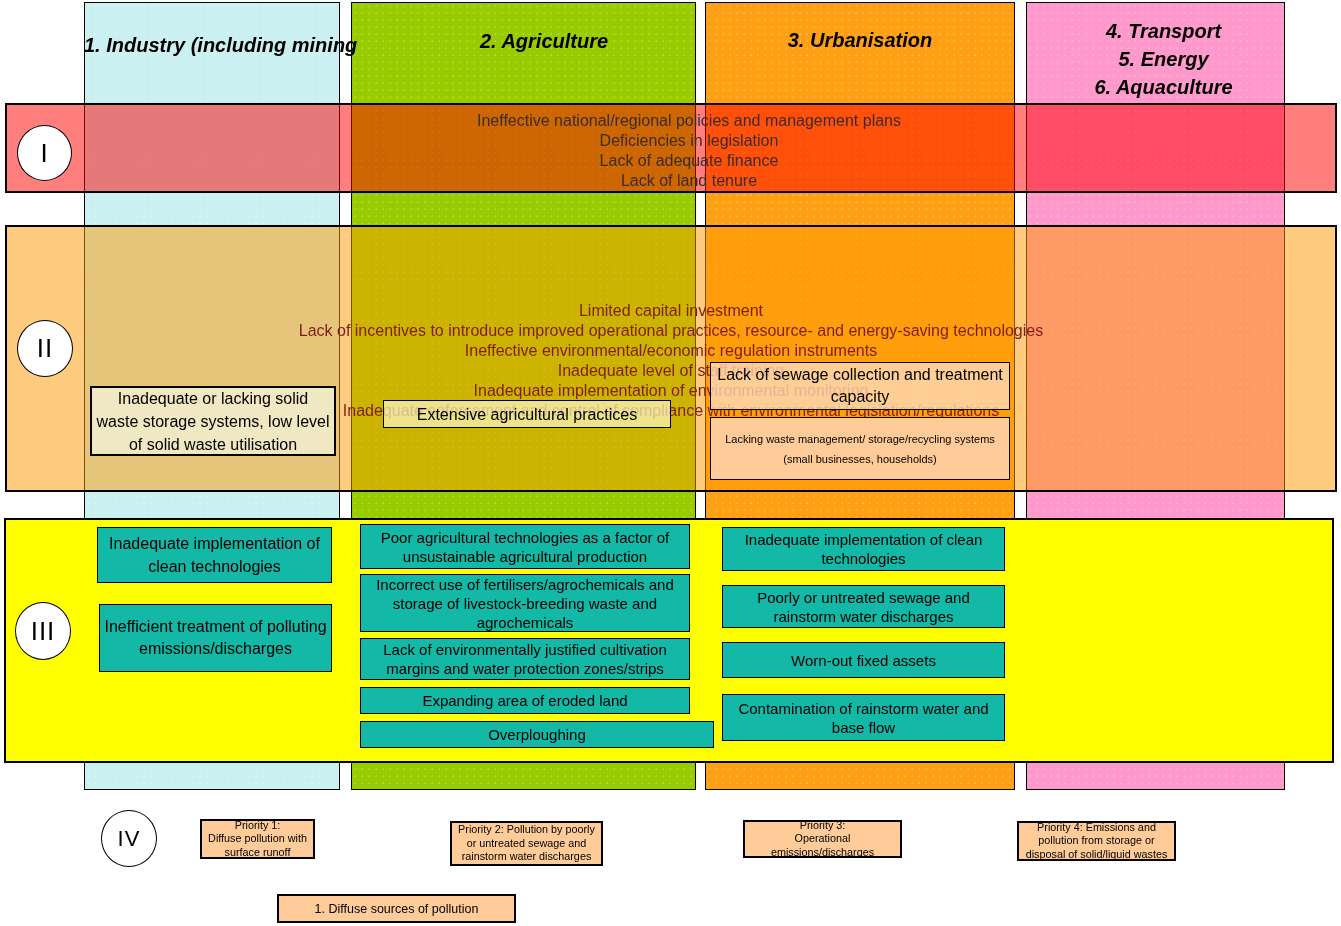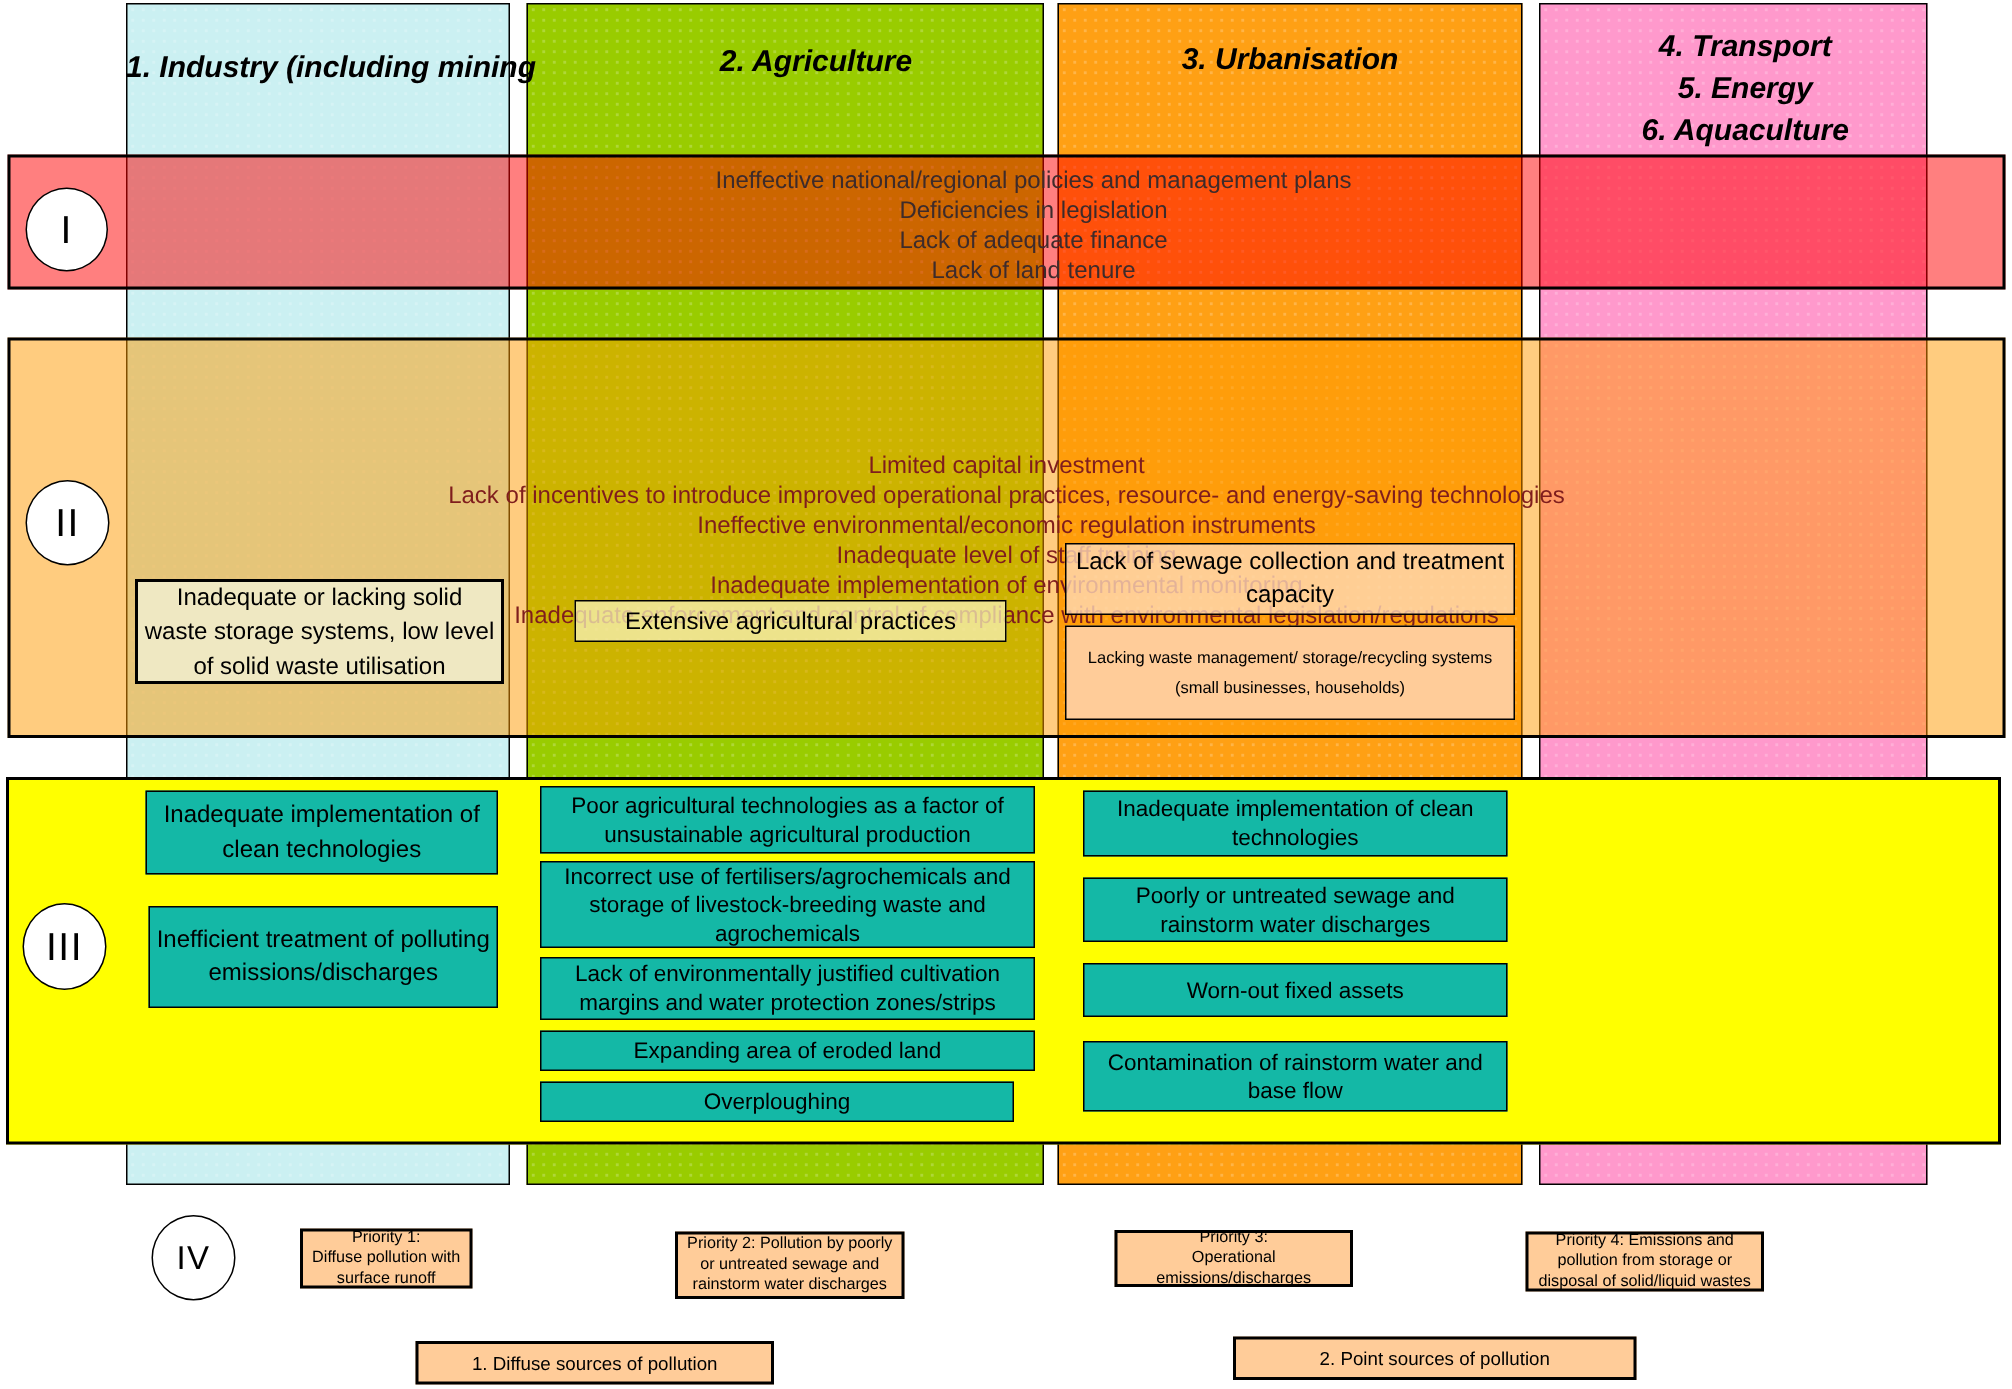--- a/index.html
+++ b/index.html
@@ -68,21 +68,21 @@
 
   <div class="abs band" style="left:4px;top:518px;width:1330px;height:245px;background:#FFFF00;"></div>
 
   <div class="abs note note-y" style="left:97px;top:527px;width:235px;height:56px;font-size:16px;line-height:23px;">Inadequate implementation of clean technologies</div>
   <div class="abs note note-y" style="left:99px;top:604px;width:233px;height:68px;font-size:16px;line-height:22px;">Inefficient treatment of polluting emissions/discharges</div>
 
   <div class="abs note note-y" style="left:360px;top:574px;width:330px;height:58px;">Incorrect use of fertilisers/agrochemicals and storage of livestock-breeding waste and agrochemicals</div>
   <div class="abs note note-y" style="left:360px;top:524px;width:330px;height:45px;">Poor agricultural technologies as a factor of unsustainable agricultural production</div>
   <div class="abs note note-y" style="left:360px;top:638px;width:330px;height:42px;">Lack of environmentally justified cultivation margins and water protection zones/strips</div>
   <div class="abs note note-y" style="left:360px;top:687px;width:330px;height:27px;">Expanding area of eroded land</div>
-  <div class="abs note note-y" style="left:360px;top:721px;width:316px;height:27px;">Overploughing</div>
+  <div class="abs note note-y" style="left:360px;top:721px;width:354px;height:27px;">Overploughing</div>
 
   <div class="abs note note-y" style="left:722px;top:527px;width:283px;height:44px;">Inadequate implementation of clean technologies</div>
   <div class="abs note note-y" style="left:722px;top:585px;width:283px;height:43px;">Poorly or untreated sewage and rainstorm water discharges</div>
   <div class="abs note note-y" style="left:722px;top:642px;width:283px;height:36px;">Worn-out fixed assets</div>
   <div class="abs note note-y" style="left:722px;top:694px;width:283px;height:47px;">Contamination of rainstorm water and base flow</div>
 
   <div class="abs circle" style="left:17px;top:125px;width:55px;height:56px;">I</div>
   <div class="abs circle" style="left:17px;top:320px;width:56px;height:57px;">II</div>
   <div class="abs circle" style="left:15px;top:602px;width:56px;height:58px;">III</div>
   <div class="abs circle" style="left:101px;top:810px;width:56px;height:57px;font-size:22px;">IV</div>
@@ -94,15 +94,14 @@
 or untreated sewage and
 rainstorm water discharges</div>
   <div class="abs pbox" style="left:743px;top:820px;width:159px;height:38px;">Priority 3:
 Operational
 emissions/discharges</div>
   <div class="abs pbox" style="left:1017px;top:821px;width:159px;height:40px;">Priority 4: Emissions and
 pollution from storage or
 disposal of solid/liquid wastes</div>
 
   <div class="abs legend" style="left:277px;top:894px;width:239px;height:29px;">1. Diffuse sources of pollution</div>
-  <div class="abs legend" style="left:822px;top:891px;width:269px;height:29px;">2. Point sources of pollution</div>
 
 </div>
 
 </body></html>

